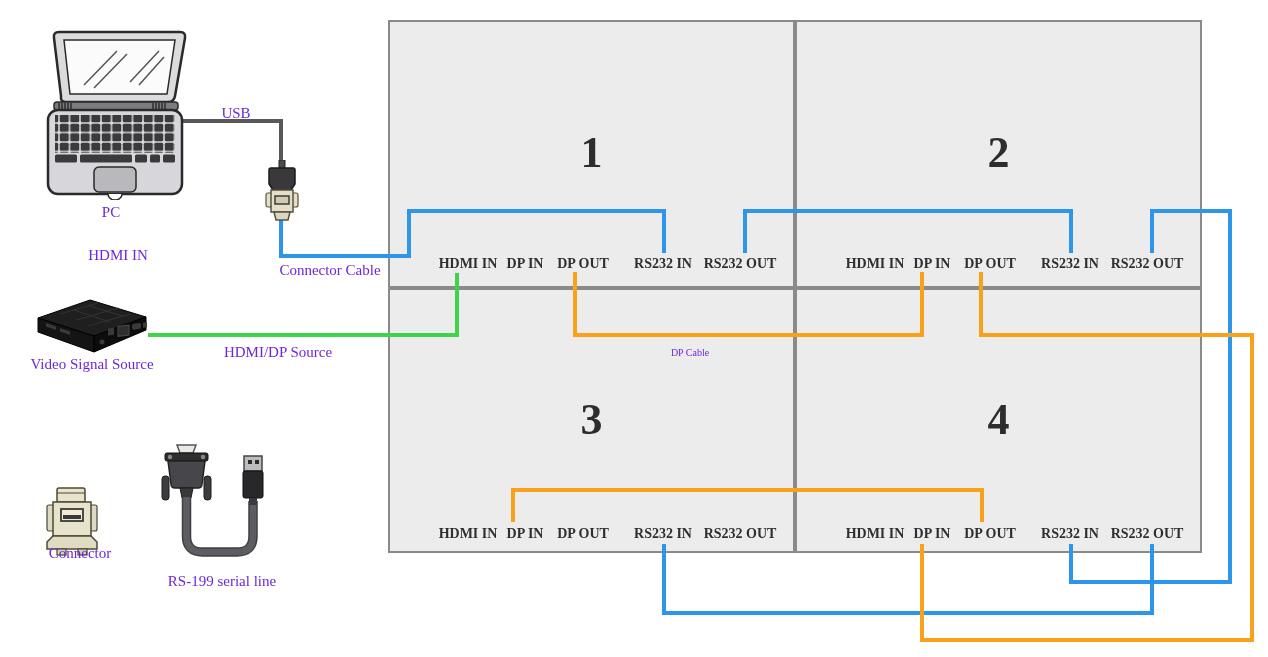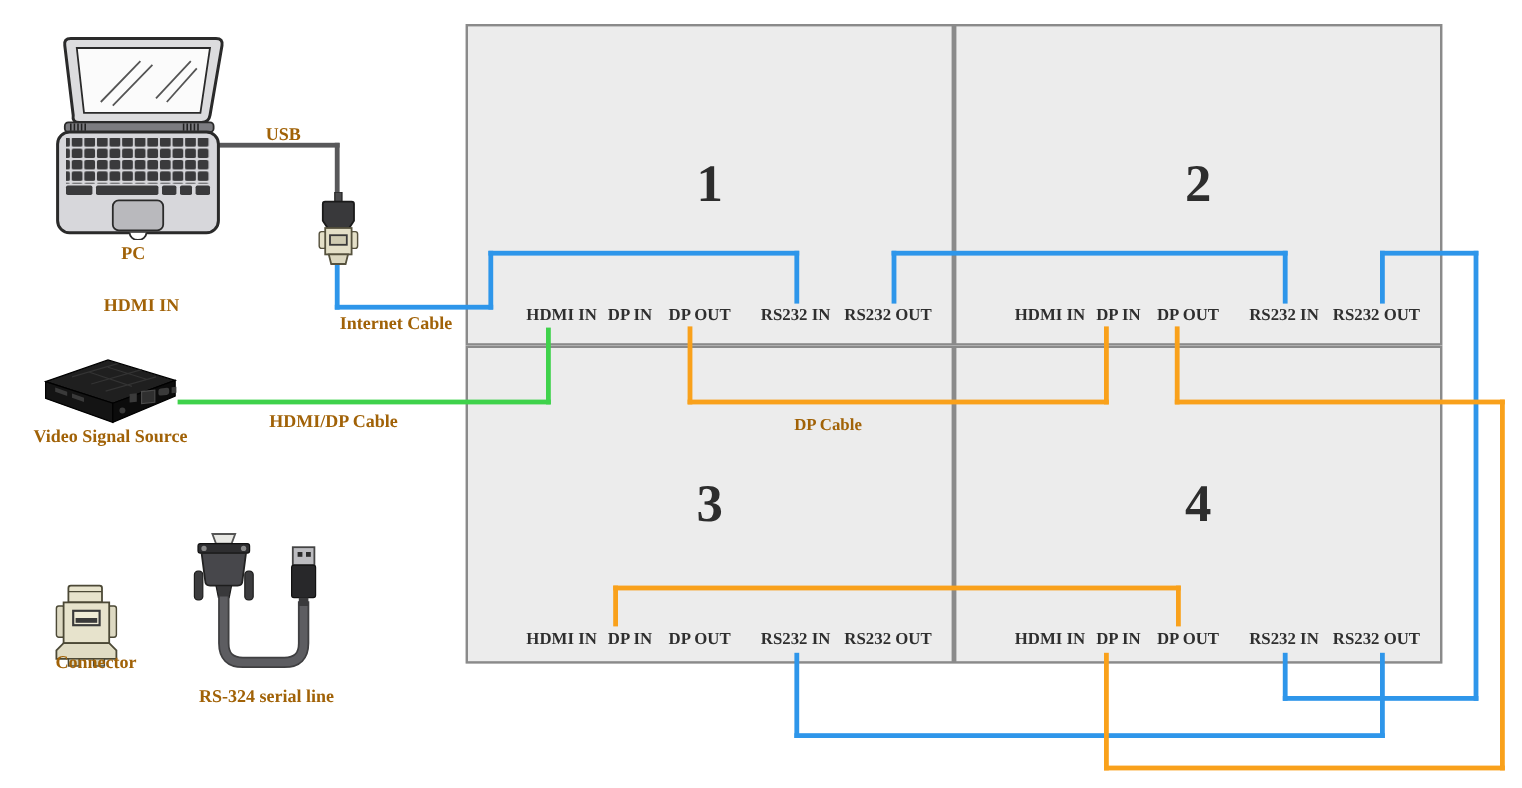--- a/index.html
+++ b/index.html
@@ -21,23 +21,23 @@
   }
   .panel-top .port    { top:234px; }
   .panel-bottom .port { top:236px; }
   .cable { position:absolute; z-index:2; }
   .c-blue   { background:var(--rs232,#2e96ea); }
   .c-orange { background:var(--dp,#f9a11b); }
   .c-green  { background:var(--hdmi,#3fd24b); }
   .c-gray   { background:var(--usb,#58585a); }
   .lbl {
     position:absolute; transform:translateX(-50%); white-space:nowrap;
-    font-weight:bold; color:#a16207; font-size:15px; z-index:4;
-  }
-  .lbl-small { font-size:14px; }
+    font-weight:normal; color:#6d28d9; font-size:15px; z-index:4;
+  }
+  .lbl-small { font-size:10px; }
   .art { position:absolute; z-index:2; }
 </style>
 </head>
 <body>
 
 <div class="stage">
 
   <div class="panel panel-top" style="left:388px;top:20px;width:407px;height:268px">
     <div class="panel-number">1</div>
     <span class="port" style="left:78px">HDMI IN</span>
@@ -182,20 +182,20 @@
     <rect x="86" y="28" width="18" height="15" fill="#bcbcc0" stroke="#444" stroke-width="1.5"></rect>
     <rect x="90" y="32" width="4" height="4" fill="#2b2b2b"></rect>
     <rect x="97" y="32" width="4" height="4" fill="#2b2b2b"></rect>
     <rect x="85" y="43" width="20" height="27" rx="2" fill="#28282a" stroke="#111" stroke-width="1"></rect>
     <rect x="91" y="70" width="8" height="7" fill="#3a3a3c"></rect>
   </svg>
 
   <div class="lbl" style="left:111px;top:204px">PC</div>
   <div class="lbl" style="left:236px;top:105px">USB</div>
   <div class="lbl" style="left:118px;top:247px">HDMI IN</div>
-  <div class="lbl" style="left:330px;top:262px">Internet Cable</div>
+  <div class="lbl" style="left:330px;top:262px">Connector Cable</div>
   <div class="lbl" style="left:92px;top:356px">Video Signal Source</div>
-  <div class="lbl" style="left:278px;top:344px">HDMI/DP Cable</div>
+  <div class="lbl" style="left:278px;top:344px">HDMI/DP Source</div>
   <div class="lbl lbl-small" style="left:690px;top:347px">DP Cable</div>
   <div class="lbl" style="left:80px;top:545px">Connector</div>
-  <div class="lbl" style="left:222px;top:573px">RS-324 serial line</div>
+  <div class="lbl" style="left:222px;top:573px">RS-199 serial line</div>
 
 </div>
 
 </body></html>

